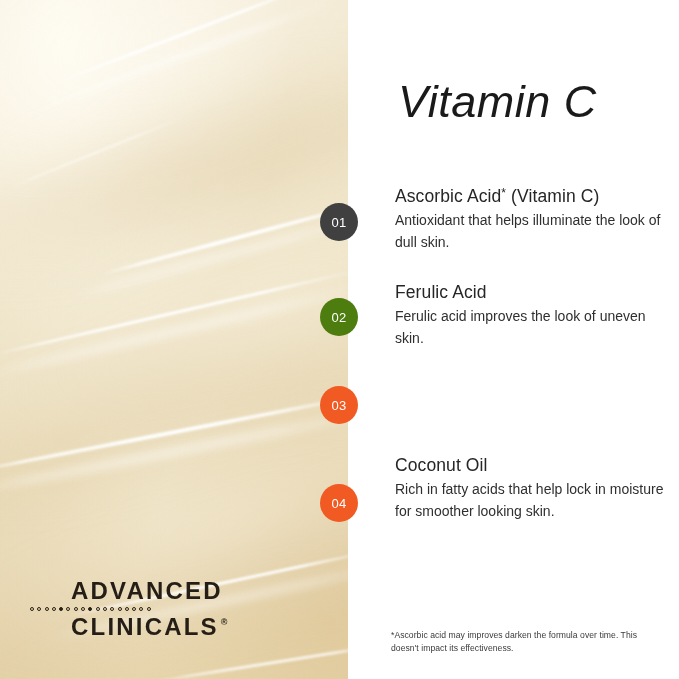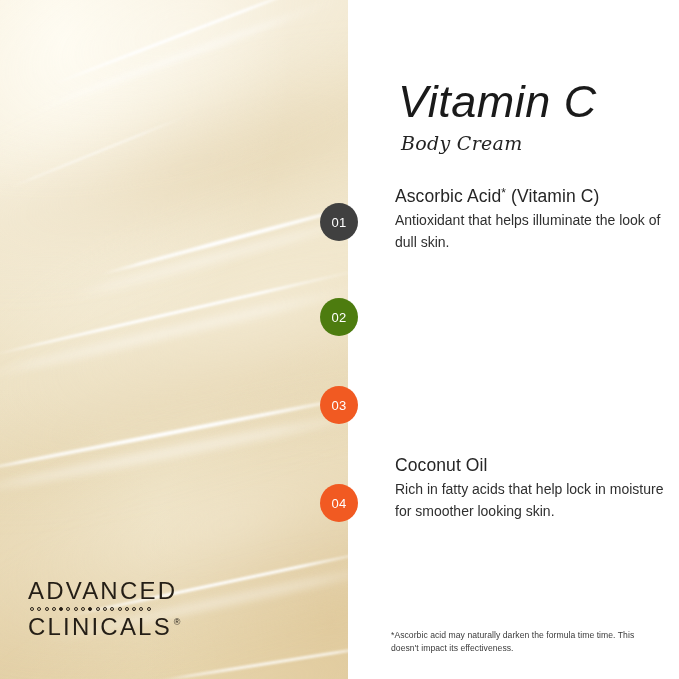--- a/index.html
+++ b/index.html
@@ -227,26 +227,27 @@
   
   #brand-logo {
     position: absolute;
     left: 28px;
     bottom: 40px;
     z-index: 6;
     color: #1f1a14;
   }
   .logo-line {
     font-family: "Liberation Sans", sans-serif;
-    font-weight: 400;
+    font-weight: 700;
     font-size: 24px;
     letter-spacing: 2.2px;
     line-height: 1.05;
     color: #241e16;
     white-space: nowrap;
+    margin-left: 43px;
   }
   #logo-dots {
     display: flex;
     align-items: center;
     gap: 3.3px;
     margin: 2px 0 1px 2px;
     height: 8px;
   }
   .logo-dot {
     width: 4px;
@@ -316,34 +317,37 @@
       <div class="logo-line" id="logo-line2">
         <span>CLINICALS</span><span id="registered-mark">®</span>
       </div>
     </div>
   </div>
 
   <div id="content-panel">
 
     <div id="title-block">
       <div id="product-title">Vitamin C</div>
-      <div id="product-subtitle">Body Cream</div>
     </div>
 
     <div id="ingredient-list">
         <div class="ingredient-item" style="top: 186px;">
           <div class="ingredient-name">Ascorbic Acid<span class="asterisk">*</span> (Vitamin C)</div>
           <div class="ingredient-desc">Antioxidant that helps illuminate the look of dull skin.</div>
         </div>
         <div class="badge" style="top: 203px; left: -28px; background: #404040; color: rgb(255, 255, 255);">01</div>
+        <div class="ingredient-item" style="top: 282px;">
+          <div class="ingredient-name">Ferulic Acid</div>
+          <div class="ingredient-desc">Ferulic acid improves the look of uneven skin.</div>
+        </div>
         <div class="badge" style="top: 298px; left: -28px; background: #4d7c0f; color: rgb(255, 255, 255);">02</div>
         <div class="badge" style="top: 386px; left: -28px; background: rgb(241, 90, 34); color: rgb(255, 255, 255);">03</div>
         <div class="ingredient-item" style="top: 455px;">
           <div class="ingredient-name">Coconut Oil</div>
           <div class="ingredient-desc">Rich in fatty acids that help lock in moisture for smoother looking skin.</div>
         </div>
         <div class="badge" style="top: 484px; left: -28px; background: rgb(241, 90, 34); color: rgb(255, 255, 255);">04</div>
       </div>
 
-    <div id="footnote">*Ascorbic acid may naturally darken the formula time time. This doesn't impact its effectiveness.</div>
+    <div id="footnote">*Ascorbic acid may improves darken the formula over time. This doesn't impact its effectiveness.</div>
   </div>
 
 </div>
 
 </body></html>

